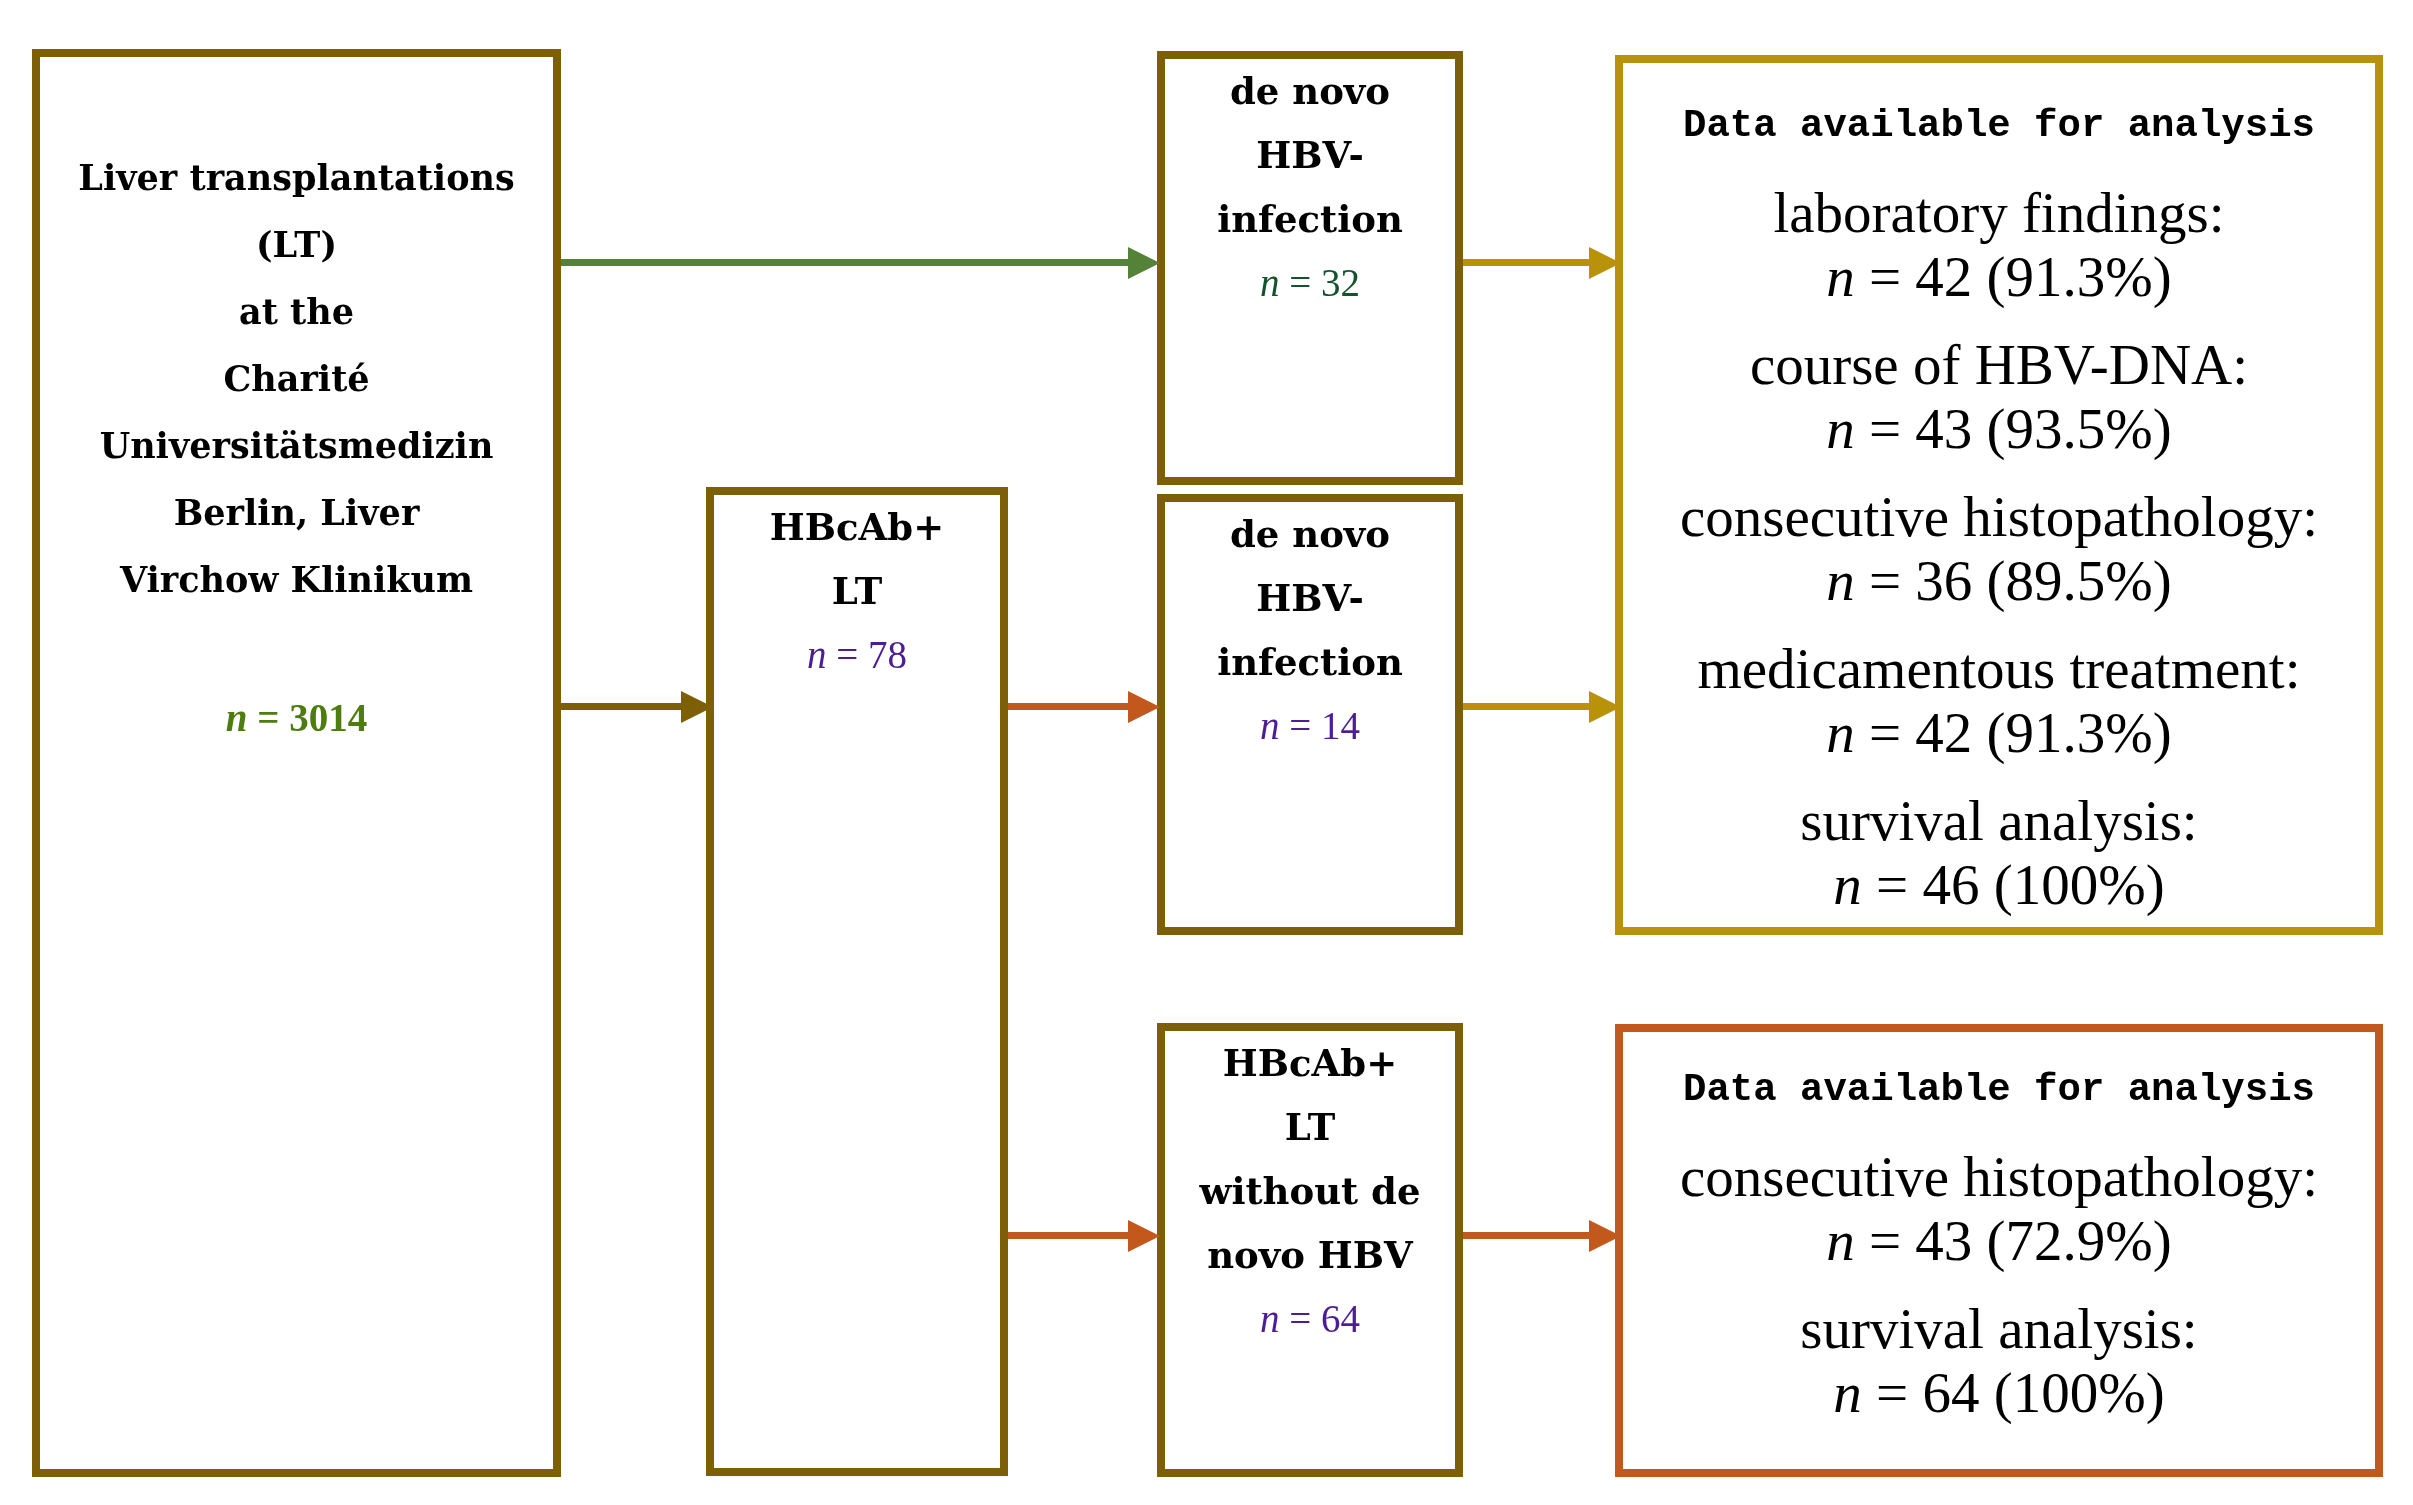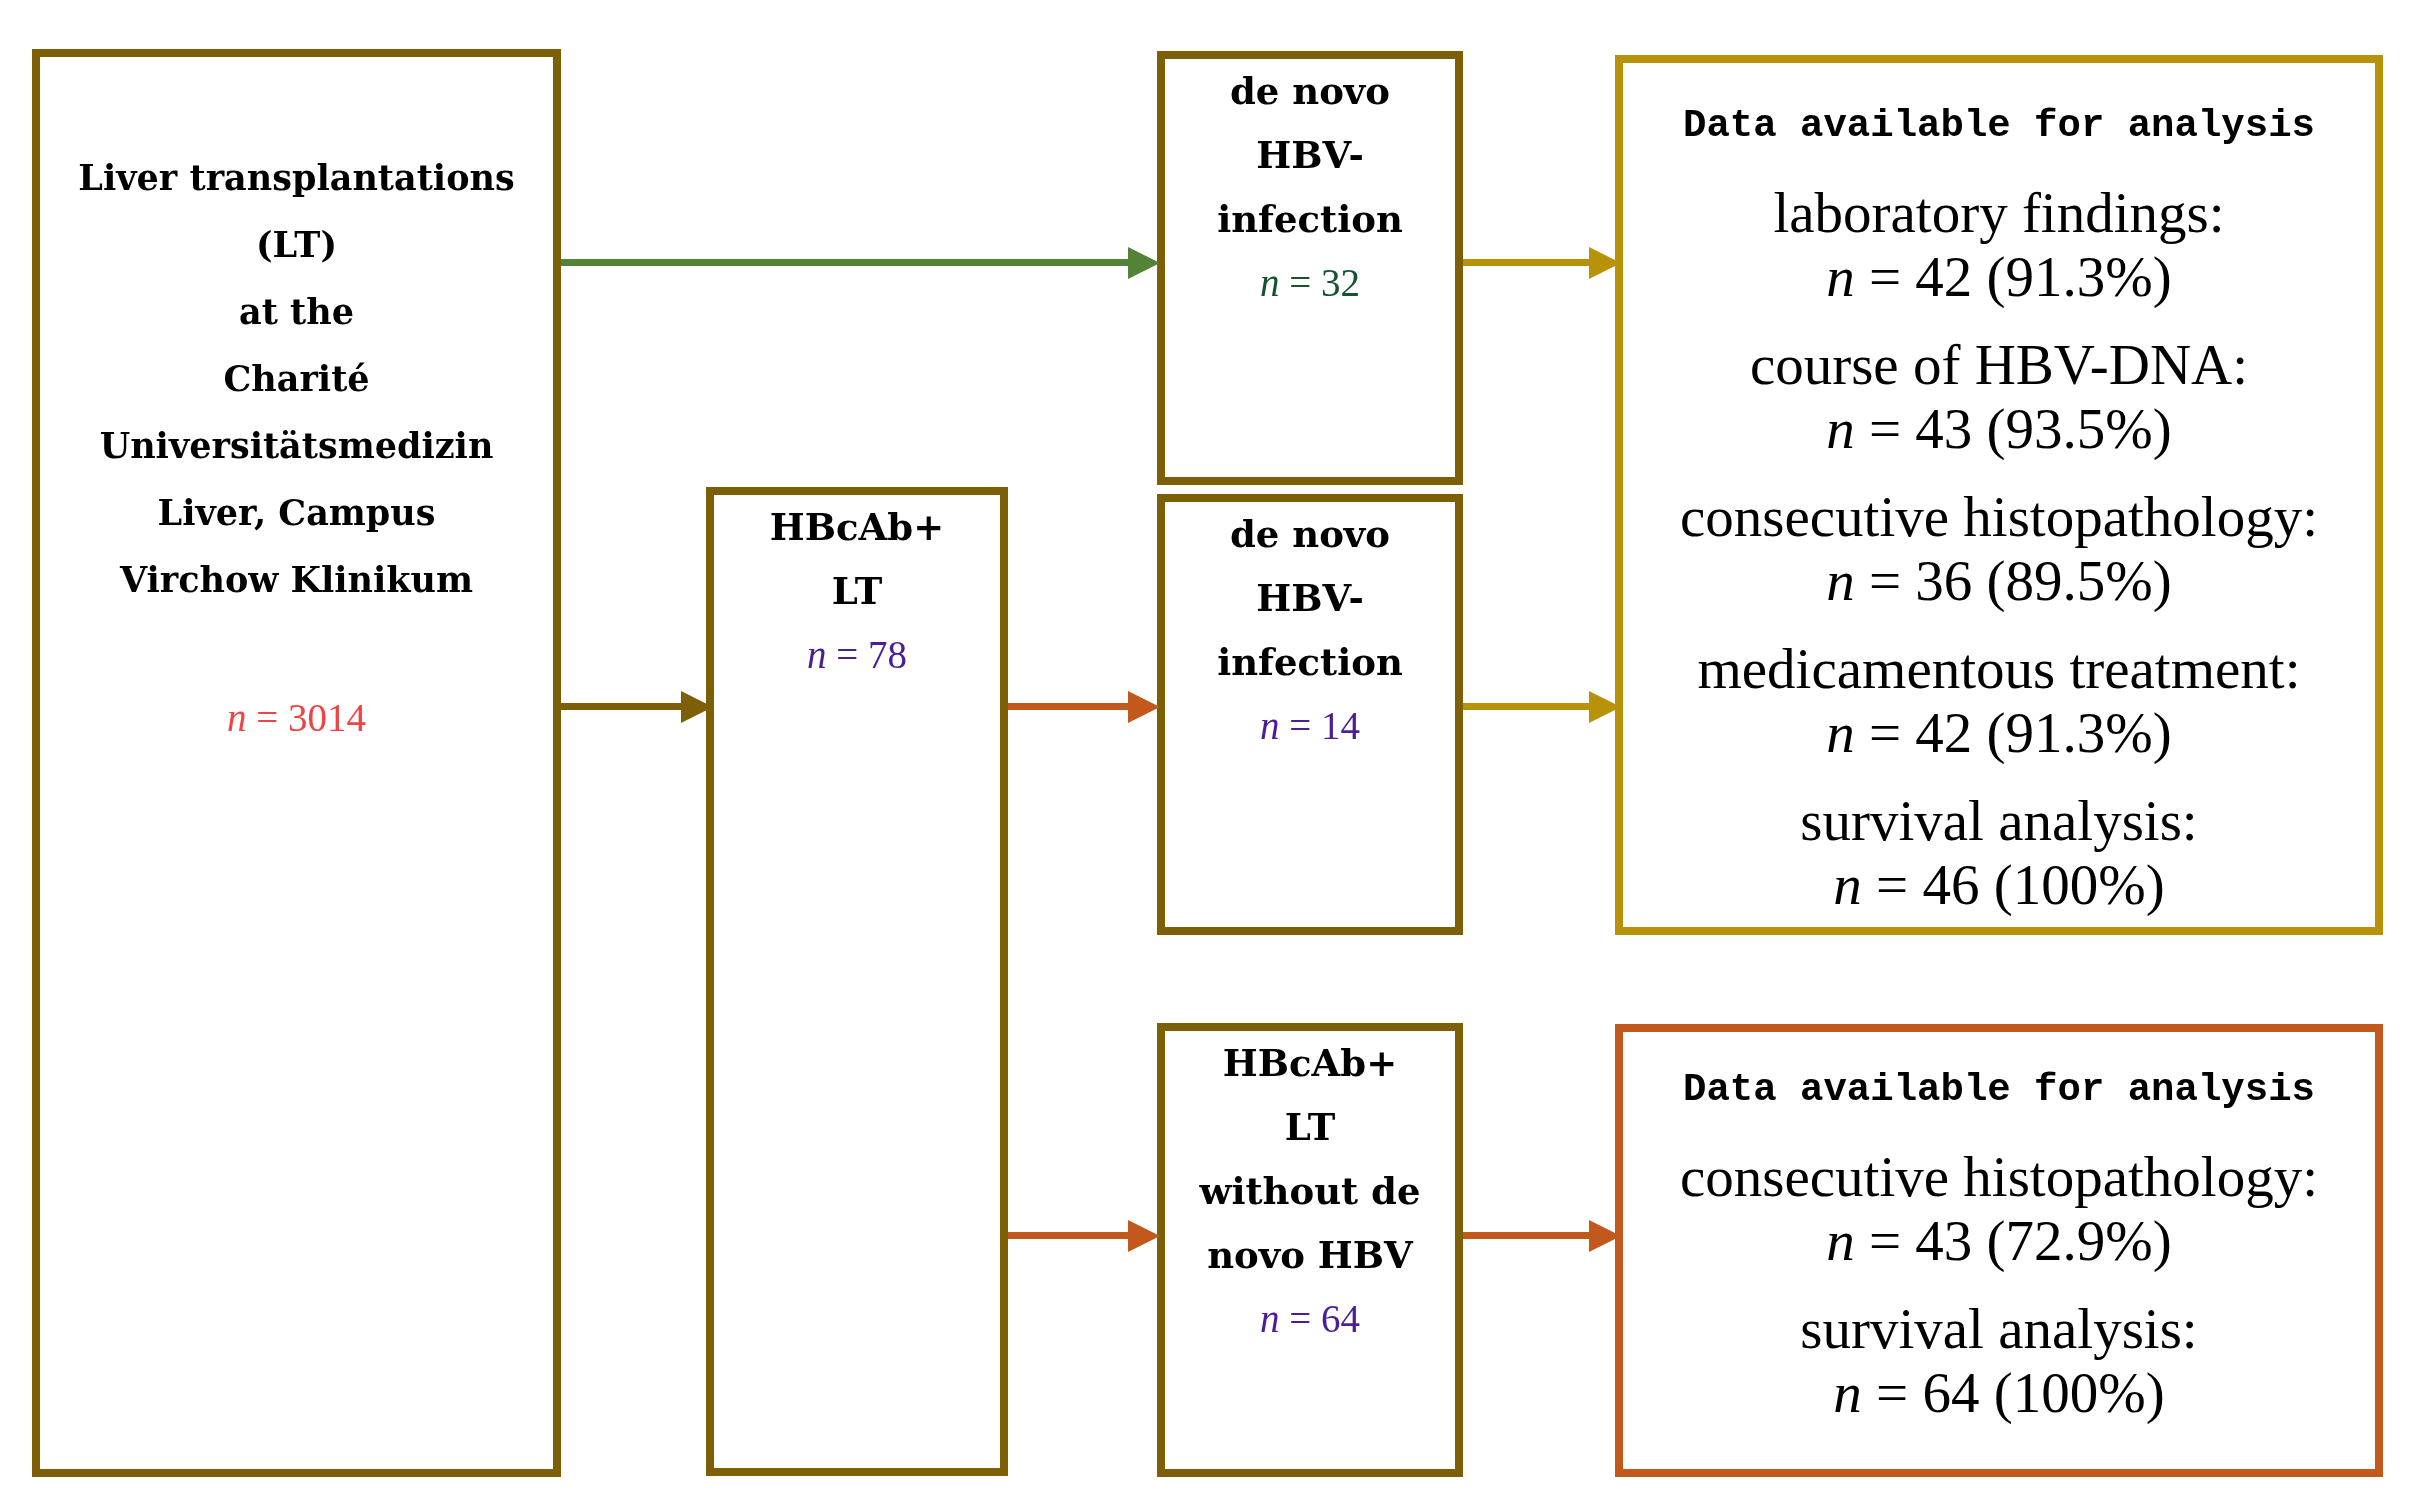--- a/index.html
+++ b/index.html
@@ -43,21 +43,21 @@
   }
   .box-lt .label-line { font-size: 35px; line-height: 67px; }
 
   .n-line {
     font-family: "Liberation Serif", serif;
     font-size: 39px;
     line-height: 64px;
     white-space: nowrap;
   }
   .n-line .sym { font-style: italic; }
-  .n-black  { color: #ef4444; }
+  .n-black  { color: #4d7c0f; font-weight: bold; }
   .n-orange { color: #4c1d95; }
   .n-green  { color: #14532d; }
 
   .box-lt      { padding-top: 87px; }
   .box-lt .n-line { margin-top: 73px; }
   .box-hbcab   { padding-bottom: 125px; }
   .box-dn32    { padding-bottom: 27px; }
   .box-dn14    { padding-bottom: 53px; }
   .box-no-dn   { padding-bottom: 81px; }
 
@@ -109,21 +109,21 @@
 <body>
 
 <div class="canvas">
 
   <div class="box b-olive box-lt" style="left:32px; top:49px; width:529px; height:1428px;">
     <div class="label-line">Liver transplantations</div>
     <div class="label-line">(LT)</div>
     <div class="label-line">at the</div>
     <div class="label-line">Charité</div>
     <div class="label-line">Universitätsmedizin</div>
-    <div class="label-line">Liver, Campus</div>
+    <div class="label-line">Berlin, Liver</div>
     <div class="label-line">Virchow Klinikum</div>
     <div class="n-line n-black"><span class="sym">n</span><span> = 3014</span></div>
   </div>
 
   <div class="box b-olive box-hbcab" style="left:706px; top:487px; width:302px; height:989px;">
     <div class="label-line">HBcAb+</div>
     <div class="label-line">LT</div>
     <div class="n-line n-orange"><span class="sym">n</span><span> = 78</span></div>
   </div>
 

